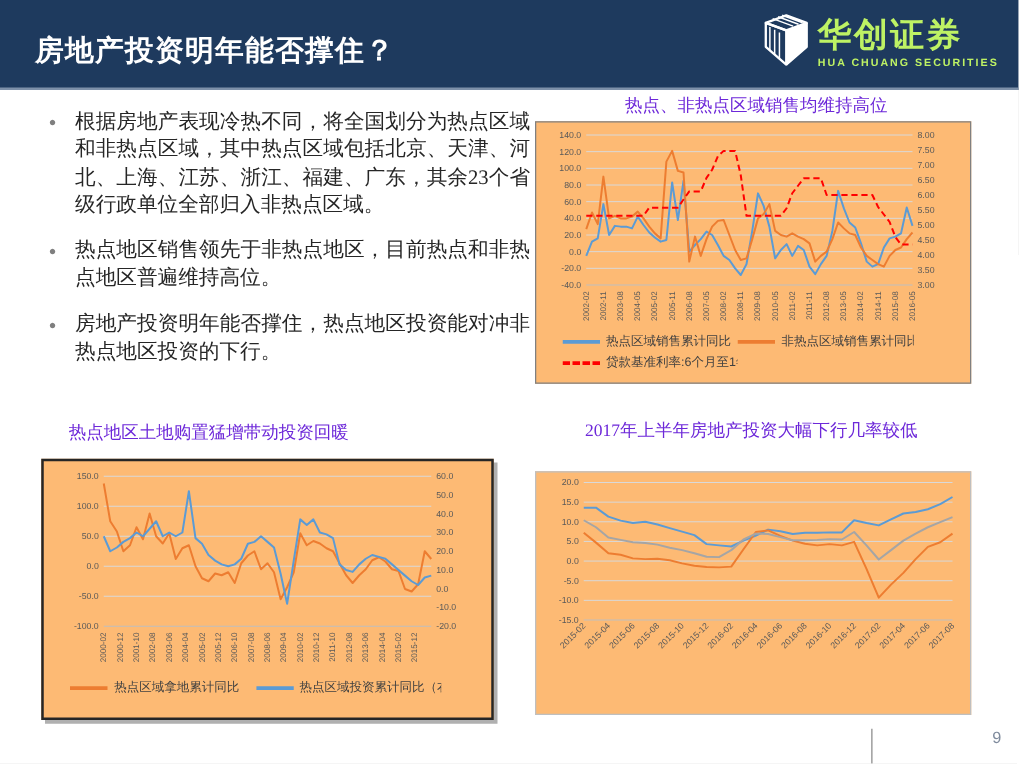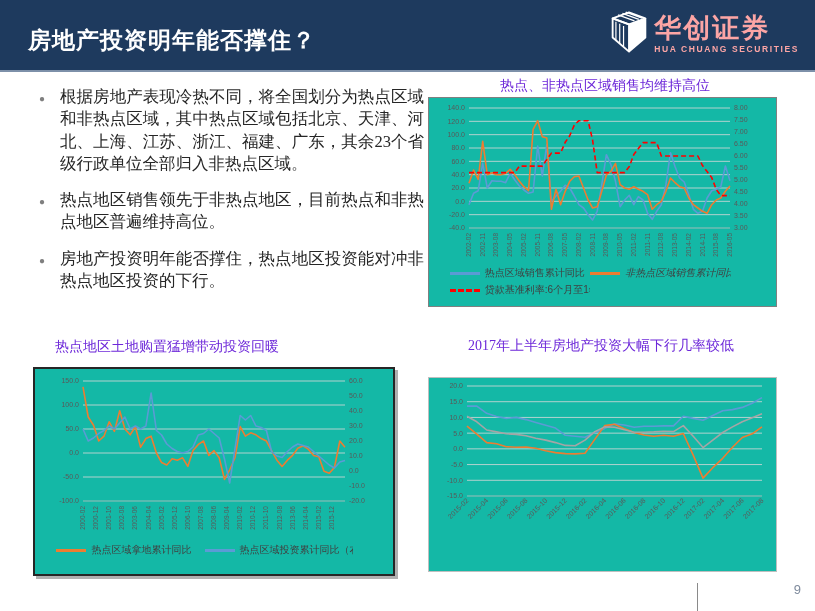--- a/index.html
+++ b/index.html
@@ -3,37 +3,37 @@
 <meta charset="utf-8">
 <style>
   html,body{margin:0;padding:0;background:#e8e8e8;}
   .slide{position:relative;width:815px;height:611px;background:#ffffff;overflow:hidden;
          font-family:"Liberation Sans",sans-serif;}
   
   .hdr{position:absolute;left:0;top:0;width:815px;height:72px;background:#1E3A5E;
        border-bottom:2px solid #7d90a9;box-sizing:border-box;}
   .hdr h1{position:absolute;left:28px;top:25px;margin:0;color:#ffffff;font-size:23px;
           font-weight:700;letter-spacing:1px;font-family:"Liberation Sans",sans-serif;}
-  .logo{position:absolute;right:16px;top:8px;display:flex;align-items:center;gap:0;color:#fca5a5;}
+  .logo{position:absolute;right:16px;top:8px;display:flex;align-items:center;gap:0;color:#bef264;}
   .logo-text .cn{font-size:27px;font-weight:700;letter-spacing:2px;line-height:1.05;}
   .logo-text .en{font-size:8.5px;font-weight:700;letter-spacing:1.6px;margin-top:2px;}
   
   .bullets{position:absolute;left:30px;top:86px;width:394px;}
   .bullet{display:flex;margin-bottom:14px;color:#262626;
           font-family:"Liberation Serif","DejaVu Serif",serif;
           font-size:16.5px;line-height:1.35;text-align:justify;}
   .bullet .dot{flex:0 0 30px;color:#7f7f7f;font-size:10px;padding-top:6px;padding-left:9px;box-sizing:border-box;}
   .bullet .txt{flex:1;}
   
   .chart-title{position:absolute;color:#6d28d9;font-family:"Liberation Serif","DejaVu Serif",serif;
                font-size:14px;line-height:1.35;}
   #c1-title{left:440px;top:77px;width:330px;text-align:center;}
   #c2-title{left:55px;top:338px;width:330px;}
   #c3-title{left:468px;top:337px;width:318px;}
-  .chart-box{position:absolute;background:#14b8a6;box-sizing:border-box;}
+  .chart-box{position:absolute;background:#fdba74;box-sizing:border-box;}
   #c1-box{left:428px;top:97px;width:349px;height:210px;border:1px solid #808080;}
   #c2-box{left:33px;top:367px;width:362px;height:209px;border:2px solid #262626;box-shadow:3px 3px 0 #b0b0b0;}
   #c3-box{left:428px;top:377px;width:349px;height:195px;border:1px solid #bfbfbf;}
   .chart-box svg{display:block;}
   .legend{display:flex;flex-wrap:wrap;width:88%;margin:1px auto 0;}
   .legend-item{display:flex;align-items:center;gap:5px;margin-top:3px;
                font-size:10px;color:#404040;white-space:nowrap;overflow:hidden;}
   .swatch{display:inline-block;width:30px;height:3px;flex:0 0 30px;}
   .swatch.dashed{height:0;background:none !important;border-top:3px dashed #FF0000;}
   
@@ -143,21 +143,21 @@
         <text x="303" y="135" font-size="6.5" fill="#595959" text-anchor="end" transform="rotate(-90 303 135)">2016-05</text>
         <polyline points="40.0,106.7 44.6,95.3 49.2,92.7 53.7,65.3 58.3,90.0 62.9,82.7 67.5,83.3 72.1,83.3 76.6,84.7 81.2,75.3 85.8,82.0 90.4,88.0 94.9,92.0 99.5,95.3 104.1,94.0 108.7,48.0 113.3,78.0 117.8,46.7 122.4,103.3 127.0,98.0 131.6,93.3 136.2,87.3 140.7,90.0 145.3,98.0 149.9,106.7 154.5,110.0 159.1,116.7 163.6,122.0 168.2,113.3 172.8,86.7 177.4,56.7 181.9,66.7 186.5,83.3 191.1,108.7 195.7,102.0 200.3,97.3 204.8,106.7 209.4,98.7 214.0,102.0 218.6,115.3 223.2,121.3 227.7,113.3 232.3,106.7 236.9,86.7 241.5,54.7 246.1,68.7 250.6,80.0 255.2,84.0 259.8,96.7 264.4,111.3 268.9,115.3 273.5,113.3 278.1,100.0 282.7,92.7 287.3,91.3 291.8,88.7 296.4,68.0 301.0,82.7" fill="none" stroke="#5B9BD5" stroke-width="1.6" stroke-linejoin="round"></polyline>
         <polyline points="40.0,85.3 44.6,72.0 49.2,81.3 53.7,43.3 58.3,76.7 62.9,74.7 67.5,76.7 72.1,76.7 76.6,75.3 81.2,71.3 85.8,76.7 90.4,83.3 94.9,88.7 99.5,92.7 104.1,31.3 108.7,22.7 113.3,38.7 117.8,40.0 122.4,111.3 127.0,91.3 131.6,106.7 136.2,93.3 140.7,83.3 145.3,78.7 149.9,78.0 154.5,90.0 159.1,102.0 163.6,110.0 168.2,108.7 172.8,93.3 177.4,76.7 181.9,73.3 186.5,65.3 191.1,86.7 195.7,90.0 200.3,91.3 204.8,88.7 209.4,91.3 214.0,93.3 218.6,96.7 223.2,111.3 227.7,106.7 232.3,103.3 236.9,93.3 241.5,80.0 246.1,84.7 250.6,88.7 255.2,90.0 259.8,100.0 264.4,106.7 268.9,110.0 273.5,113.3 278.1,115.3 282.7,106.7 287.3,102.0 291.8,100.0 296.4,93.3 301.0,88.0" fill="none" stroke="#ED7D31" stroke-width="1.6" stroke-linejoin="round"></polyline>
         <polyline points="40.0,74.6 44.6,74.6 49.2,74.6 53.7,74.6 58.3,74.6 62.9,74.6 67.5,74.6 72.1,74.6 76.6,74.6 81.2,74.6 85.8,74.6 90.4,68.1 94.9,68.1 99.5,68.1 104.1,68.1 108.7,68.1 113.3,68.1 117.8,61.6 122.4,55.1 127.0,55.1 131.6,55.1 136.2,44.3 140.7,37.8 145.3,27.0 149.9,22.7 154.5,22.7 159.1,22.7 163.6,42.2 168.2,74.6 172.8,74.6 177.4,74.6 181.9,74.6 186.5,74.6 191.1,74.6 195.7,74.6 200.3,68.6 204.8,56.6 209.4,50.6 214.0,44.6 218.6,44.6 223.2,44.6 227.7,44.6 232.3,58.0 236.9,58.0 241.5,58.0 246.1,58.0 250.6,58.0 255.2,58.0 259.8,58.0 264.4,58.0 268.9,58.0 273.5,67.6 278.1,73.6 282.7,79.6 287.3,91.6 291.8,97.6 296.4,97.6 301.0,97.6" fill="none" stroke="#FF0000" stroke-width="1.6" stroke-linejoin="round" stroke-dasharray="5 3"></polyline>
       </svg>
       <div class="legend">
         <div class="legend-item" style="flex: 0 0 46%;">
           <span class="swatch" style="background: rgb(91, 155, 213);"></span>
           <span>热点区域销售累计同比</span>
         </div>
-        <div class="legend-item" style="flex: 0 0 46%; font-style: italic;">
+        <div class="legend-item" style="flex: 0 0 46%;">
           <span class="swatch" style="background: rgb(237, 125, 49);"></span>
           <span>非热点区域销售累计同比</span>
         </div>
         <div class="legend-item" style="flex: 0 0 46%;">
           <span class="swatch dashed" style="border-top-color: rgb(255, 0, 0);"></span>
           <span>贷款基准利率:6个月至1年(右轴)</span>
         </div>
       </div>
     </div>
   <div class="chart-box" id="c2-box">

